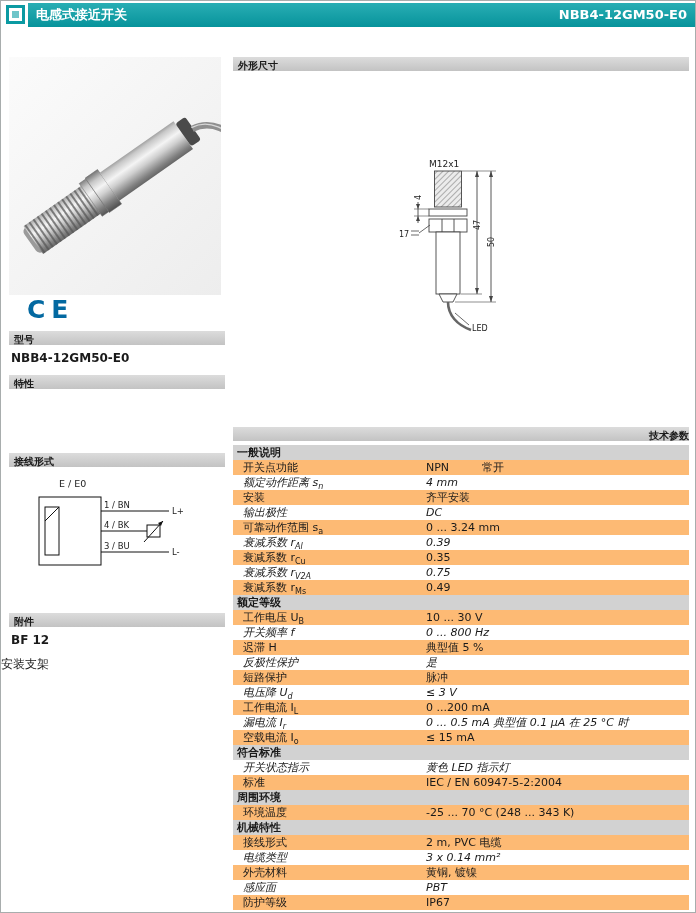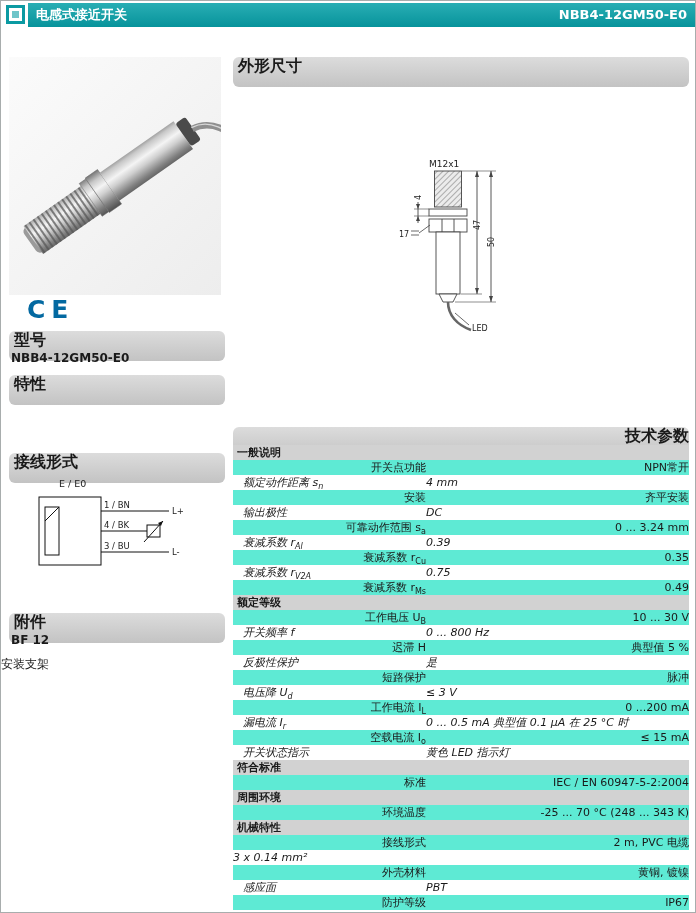--- a/index.html
+++ b/index.html
@@ -8,22 +8,22 @@
     border:1px solid #a8adad;background:#fff;overflow:hidden;
     font-family:"DejaVu Sans","Liberation Sans",sans-serif;color:#1a1a1a;
   }
   
   .logo{position:absolute;left:5px;top:4px;width:13px;height:13px;border:3px solid #0b9aa2;background:#fff;display:flex;align-items:center;justify-content:center;}
   .logo-in{width:7px;height:7px;background:#6ec5c9;}
   .topbar{position:absolute;left:27px;top:2px;right:0;height:24px;background:linear-gradient(#2ab0b6,#0795 9d);background:linear-gradient(#29aeb4,#07939b);}
   .t-title{position:absolute;left:8px;top:0;line-height:24px;color:#fff;font-weight:bold;font-size:13px;}
   .t-model{position:absolute;right:8px;top:0;line-height:24px;color:#fff;font-weight:bold;font-size:13px;}
   
-  .hbar{position:absolute;height:30px;line-height:17px;background:linear-gradient(#dcdcdc,#c3c3c3);
-        font-weight:bold;font-size:16px;padding-left:5px;box-sizing:border-box;border-radius:6px;}
+  .hbar{position:absolute;height:14px;line-height:17px;background:linear-gradient(#dcdcdc,#c3c3c3);
+        font-weight:bold;font-size:10px;padding-left:5px;box-sizing:border-box;}
   .bar-dim   {left:232px;top:56px; width:456px;}
   .bar-spec  {left:232px;top:426px;width:456px;text-align:right;}
   .bar-model {left:8px;  top:330px;width:216px;}
   .bar-feat  {left:8px;  top:374px;width:216px;}
   .bar-wire  {left:8px;  top:452px;width:216px;}
   .bar-acc   {left:8px;  top:612px;width:216px;}
   
   .photo{position:absolute;left:8px;top:56px;width:212px;height:238px;background:linear-gradient(135deg,#fbfbfb,#ededed);}
   .ce{position:absolute;left:26px;top:294px;font-size:25px;font-weight:bold;color:#0369a1;letter-spacing:6px;}
   .model-val{position:absolute;left:10px;top:350px;font-size:12px;font-weight:bold;}
@@ -33,21 +33,21 @@
   .wire-wrap{position:absolute;left:8px;top:470px;width:216px;height:134px;}
   .acc-name{position:absolute;left:10px;top:632px;font-size:12px;font-weight:bold;}
   .acc-desc{position:absolute;left:0;top:655px;font-size:12px;}
   
   .dim-wrap{position:absolute;left:232px;top:74px;width:456px;height:348px;}
   svg text{font-family:"DejaVu Sans","Liberation Sans",sans-serif;fill:#222;}
   
   .spec-table{position:absolute;left:232px;top:444px;width:456px;font-size:11px;}
   .trow{display:flex;height:15px;line-height:15px;white-space:nowrap;}
   .trow.sec{background:#d2d2d2;font-weight:bold;justify-content:flex-end;}
-  .trow.a{background:#5eead4;text-align:right;}
+  .trow.a{background:#fdba74;}
   .trow.b{background:#ffffff;font-style:italic;}
   .trow .lbl{width:193px;flex:0 0 193px;padding-left:10px;box-sizing:border-box;overflow:hidden;}
   .trow.sec .lbl{width:100%;flex:1 1 auto;padding-left:4px;}
   .trow .val{flex:1;overflow:hidden;}
   .trow .v1{display:inline-block;min-width:56px;}
   sub{font-size:8px;}
 </style>
 </head>
 <body>
 
@@ -246,46 +246,47 @@
         <span class="val"><span class="v1">0 ...200 mA</span></span>
       </div>
     <div class="trow b">
         <span class="lbl"><span>漏电流 I</span><sub>r</sub></span>
         <span class="val"><span class="v1">0 ... 0.5 mA 典型值 0.1 µA 在 25 °C 时</span></span>
       </div>
     <div class="trow a">
         <span class="lbl"><span>空载电流 I</span><sub>o</sub></span>
         <span class="val"><span class="v1">≤ 15 mA</span></span>
       </div>
+    <div class="trow sec">
+        <span class="lbl">符合标准</span>
+      </div>
     <div class="trow b">
         <span class="lbl"><span>开关状态指示</span><sub></sub></span>
         <span class="val"><span class="v1">黄色 LED 指示灯</span></span>
       </div>
-    <div class="trow sec">
-        <span class="lbl">符合标准</span>
-      </div>
     <div class="trow a">
         <span class="lbl"><span>标准</span><sub></sub></span>
         <span class="val"><span class="v1">IEC / EN 60947-5-2:2004</span></span>
       </div>
     <div class="trow sec">
         <span class="lbl">周围环境</span>
       </div>
     <div class="trow a">
         <span class="lbl"><span>环境温度</span><sub></sub></span>
         <span class="val"><span class="v1">-25 ... 70 °C (248 ... 343 K)</span></span>
       </div>
     <div class="trow sec">
         <span class="lbl">机械特性</span>
       </div>
     <div class="trow a">
         <span class="lbl"><span>接线形式</span><sub></sub></span>
         <span class="val"><span class="v1">2 m, PVC 电缆</span></span>
       </div>
     <div class="trow b">
+        <span class="lbl"><span>电缆类型</span><sub></sub></span>
         <span class="val"><span class="v1">3 x 0.14 mm²</span></span>
       </div>
     <div class="trow a">
         <span class="lbl"><span>外壳材料</span><sub></sub></span>
         <span class="val"><span class="v1">黄铜, 镀镍</span></span>
       </div>
     <div class="trow b">
         <span class="lbl"><span>感应面</span><sub></sub></span>
         <span class="val"><span class="v1">PBT</span></span>
       </div>

